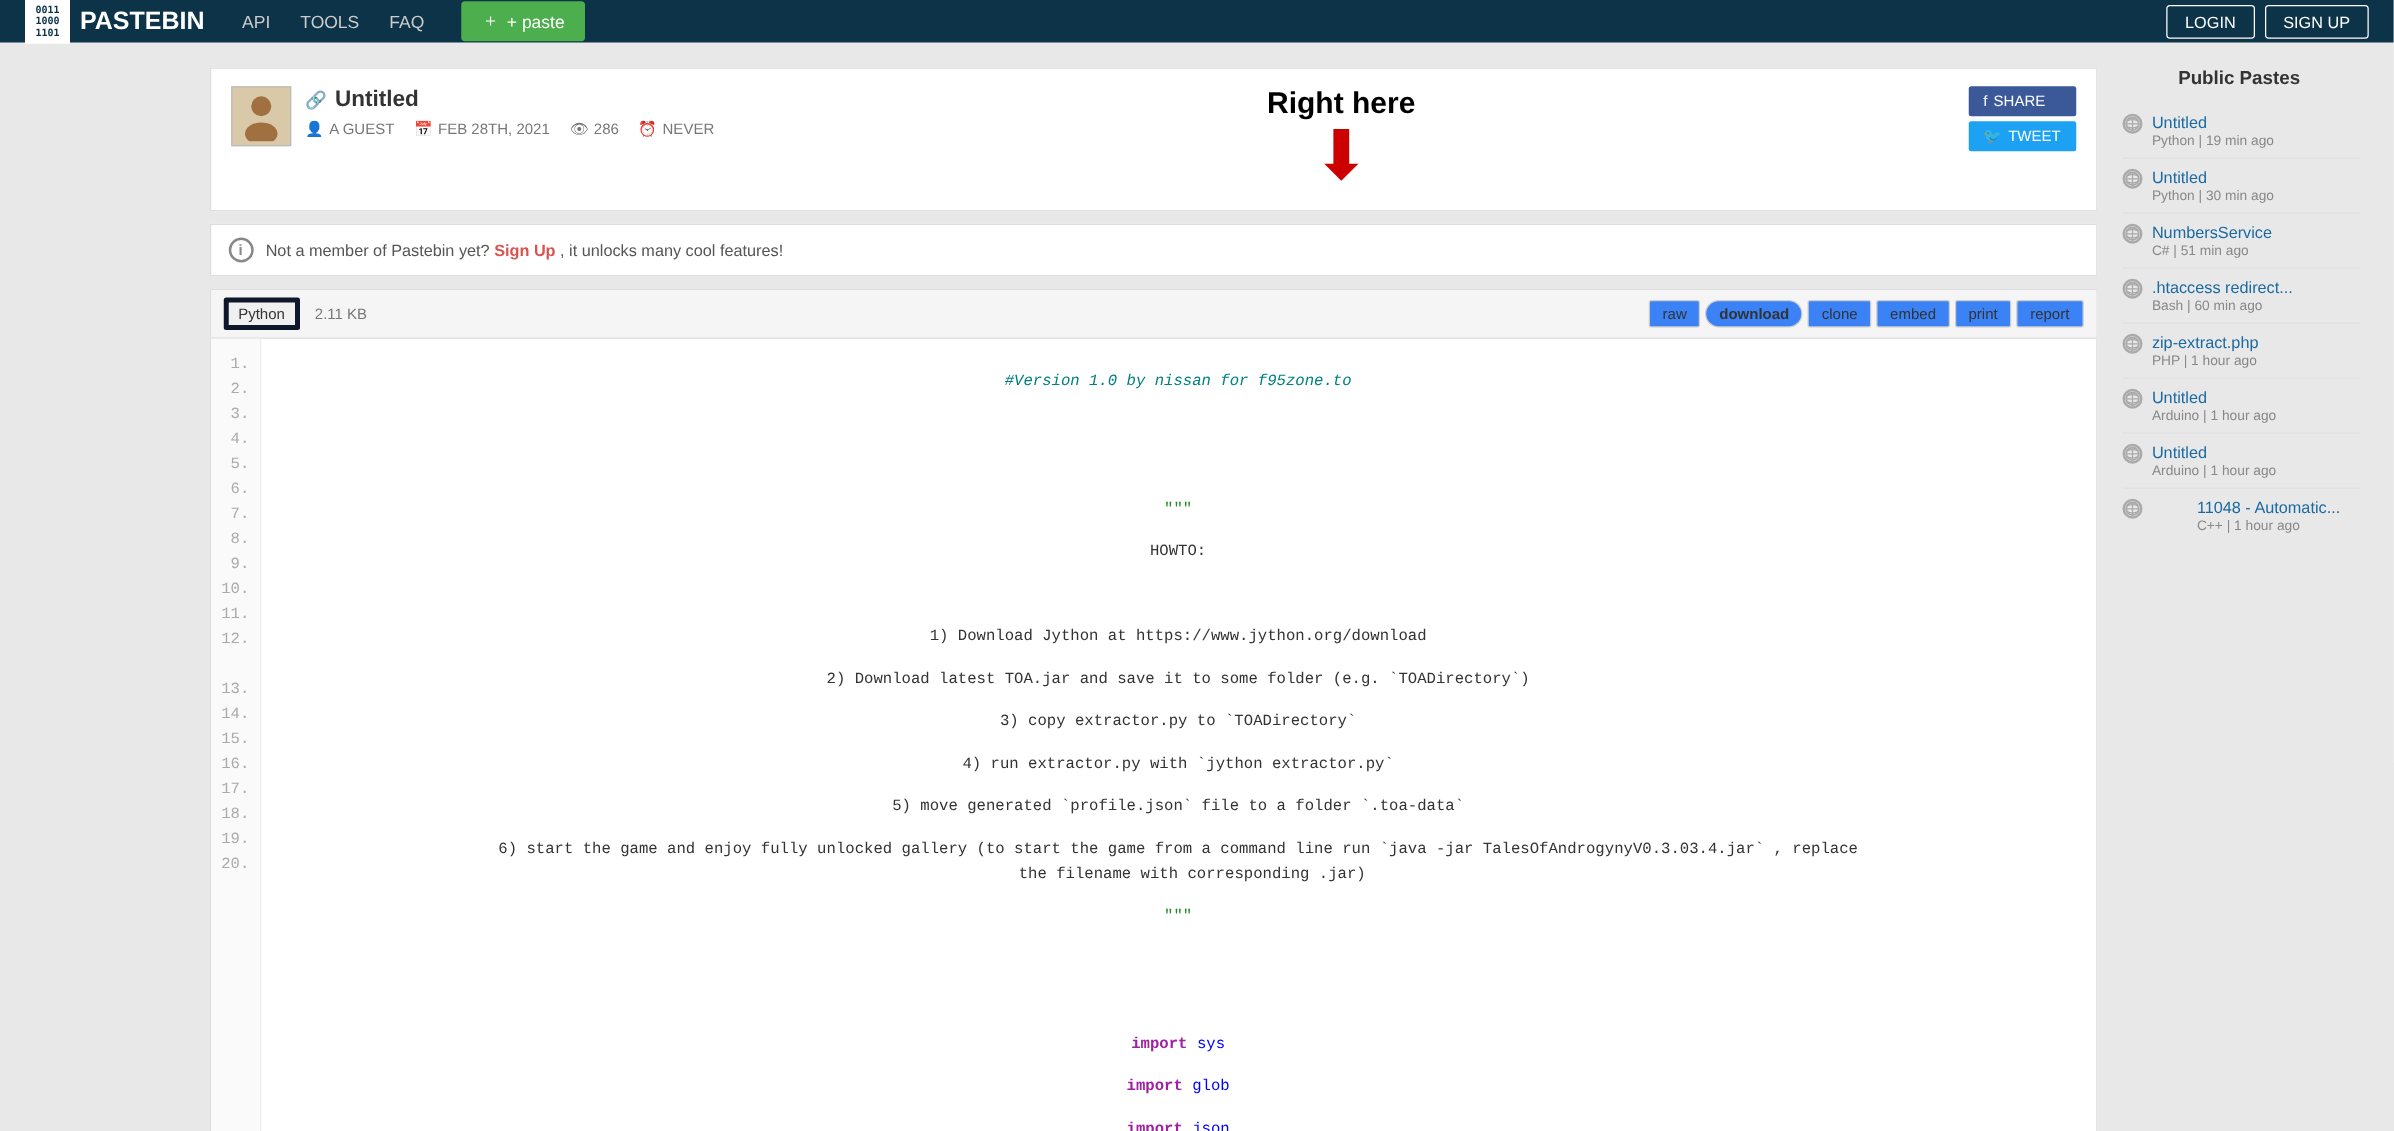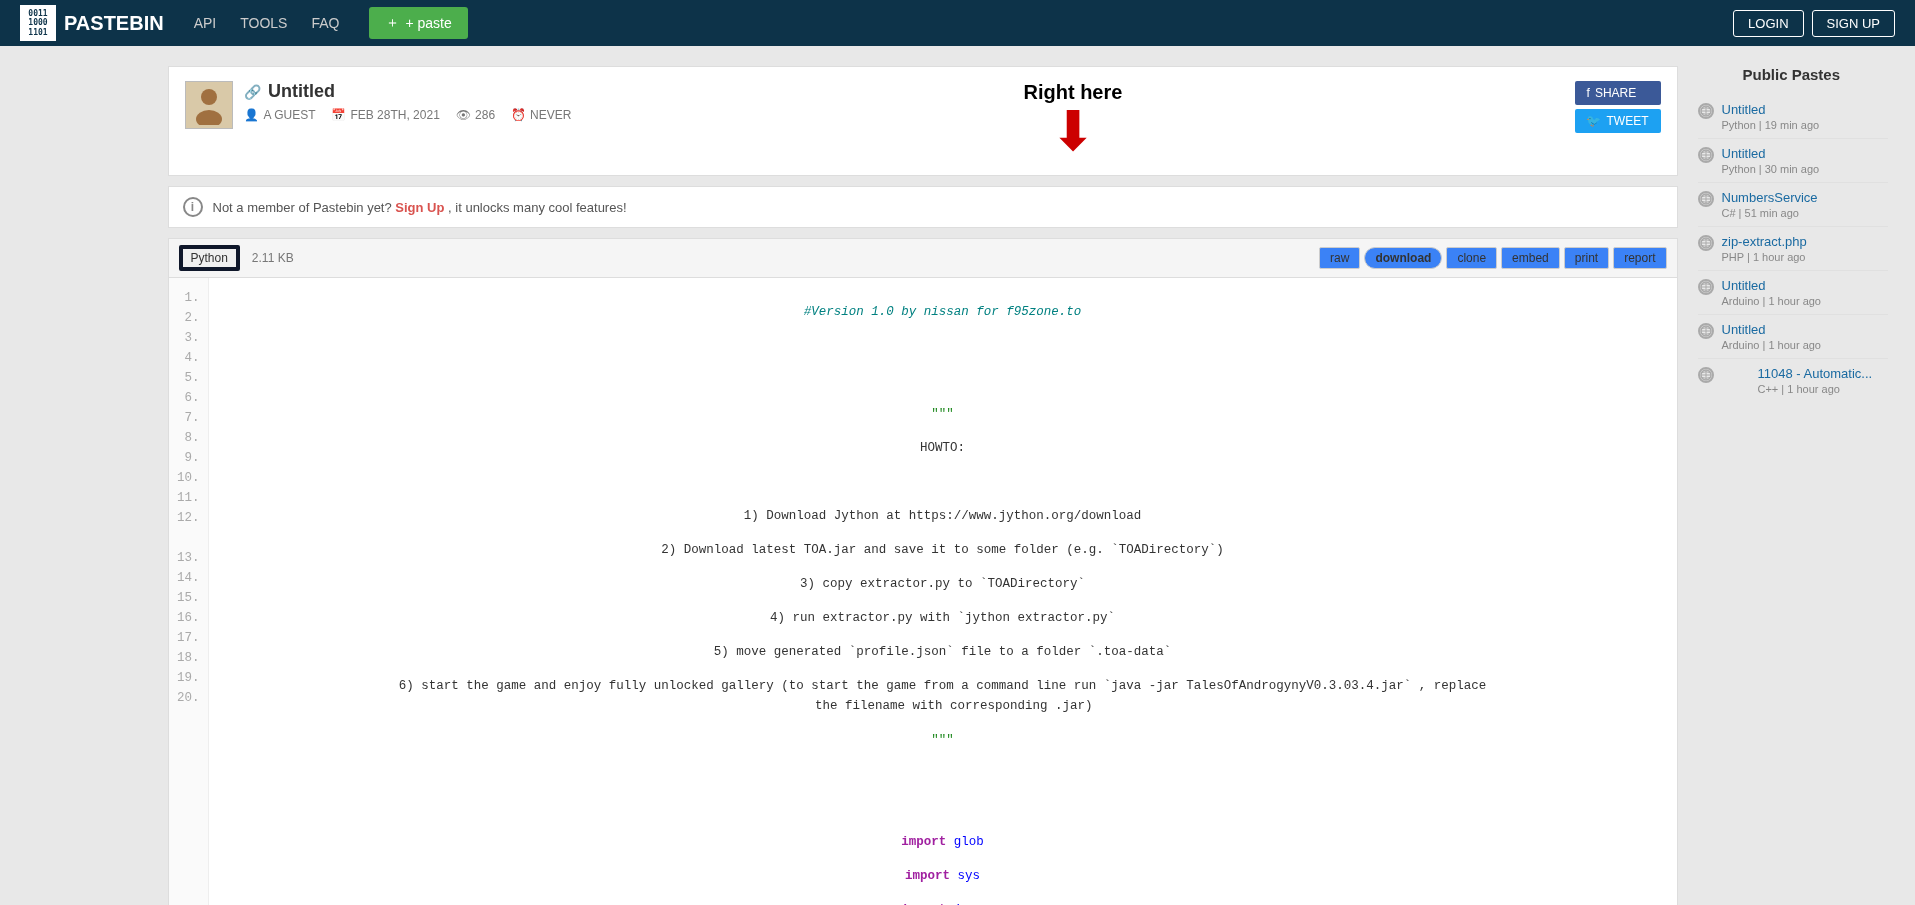--- a/index.html
+++ b/index.html
@@ -3,21 +3,21 @@
   <meta charset="utf-8">
   <style>
     * { box-sizing: border-box; margin: 0; padding: 0; }
     body { font-family: Arial, sans-serif; background: #e8e8e8; font-size: 13px; color: #333; }
 
     
     .navbar {
       background: #0d3349;
       display: flex;
       align-items: center;
-      height: 46px;
+      height: 34px;
       padding: 16px 20px;
       gap: 30px;
     }
     .navbar-brand {
       display: flex;
       align-items: center;
       gap: 8px;
       color: #fff;
       font-size: 20px;
       font-weight: bold;
@@ -176,21 +176,21 @@
     }
 
     
     .annotation-area {
       text-align: center;
       padding: 0 0 5px;
       position: relative;
       margin-bottom: 2px;
     }
     .annotation-text {
-      font-size: 20px;
+      font-size: 24px;
       font-weight: bold;
       color: #000;
     }
     .annotation-arrow {
       font-size: 60px;
       color: #cc0000;
       line-height: 1;
       display: block;
     }
 
@@ -467,22 +467,22 @@
 <div class="code-line">1) Download Jython at https://www.jython.org/download</div>
 <div class="code-line">2) Download latest TOA.jar and save it to some folder (e.g. `TOADirectory`)</div>
 <div class="code-line">3) copy extractor.py to `TOADirectory`</div>
 <div class="code-line">4) run extractor.py with `jython extractor.py`</div>
 <div class="code-line">5) move generated `profile.json` file to a folder `.toa-data`</div>
 <div class="code-line">6) start the game and enjoy fully unlocked gallery (to start the game from a command line run `java -jar TalesOfAndrogynyV0.3.03.4.jar` , replace
    the filename with corresponding .jar)</div>
 <div class="code-line"><span class="str">"""</span></div>
 <div class="code-line"> </div>
 <div class="code-line"> </div>
+<div class="code-line"><span class="kw">import</span> <span class="fn">sys</span></div>
 <div class="code-line"><span class="kw">import</span> <span class="fn">glob</span></div>
-<div class="code-line"><span class="kw">import</span> <span class="fn">sys</span></div>
 <div class="code-line"><span class="kw">import</span> <span class="fn">json</span></div>
 
 
         </div>
       </div>
     </div>
   </div>
 
   <aside class="sidebar">
     <div class="sidebar-title">Public Pastes</div>
@@ -536,20 +536,35 @@
     <div class="paste-globe-icon">
       <svg width="12" height="12" viewBox="0 0 12 12">
         <circle cx="6" cy="6" r="5" fill="none" stroke="#aaa" stroke-width="1.5"></circle>
         <line x1="6" y1="1" x2="6" y2="11" stroke="#aaa" stroke-width="1"></line>
         <line x1="1" y1="6" x2="11" y2="6" stroke="#aaa" stroke-width="1"></line>
         <path d="M2,3.5 Q6,2 10,3.5" fill="none" stroke="#aaa" stroke-width="1"></path>
         <path d="M2,8.5 Q6,10 10,8.5" fill="none" stroke="#aaa" stroke-width="1"></path>
       </svg>
     </div>
     <div class="paste-item-info">
+      <div class="paste-item-name">.htaccess redirect...</div>
+      <div class="paste-item-meta">Bash | 60 min ago</div>
+    </div>
+  </div>
+        <div class="public-paste-item">
+    <div class="paste-globe-icon">
+      <svg width="12" height="12" viewBox="0 0 12 12">
+        <circle cx="6" cy="6" r="5" fill="none" stroke="#aaa" stroke-width="1.5"></circle>
+        <line x1="6" y1="1" x2="6" y2="11" stroke="#aaa" stroke-width="1"></line>
+        <line x1="1" y1="6" x2="11" y2="6" stroke="#aaa" stroke-width="1"></line>
+        <path d="M2,3.5 Q6,2 10,3.5" fill="none" stroke="#aaa" stroke-width="1"></path>
+        <path d="M2,8.5 Q6,10 10,8.5" fill="none" stroke="#aaa" stroke-width="1"></path>
+      </svg>
+    </div>
+    <div class="paste-item-info">
       <div class="paste-item-name">zip-extract.php</div>
       <div class="paste-item-meta">PHP | 1 hour ago</div>
     </div>
   </div>
         <div class="public-paste-item">
     <div class="paste-globe-icon">
       <svg width="12" height="12" viewBox="0 0 12 12">
         <circle cx="6" cy="6" r="5" fill="none" stroke="#aaa" stroke-width="1.5"></circle>
         <line x1="6" y1="1" x2="6" y2="11" stroke="#aaa" stroke-width="1"></line>
         <line x1="1" y1="6" x2="11" y2="6" stroke="#aaa" stroke-width="1"></line>

